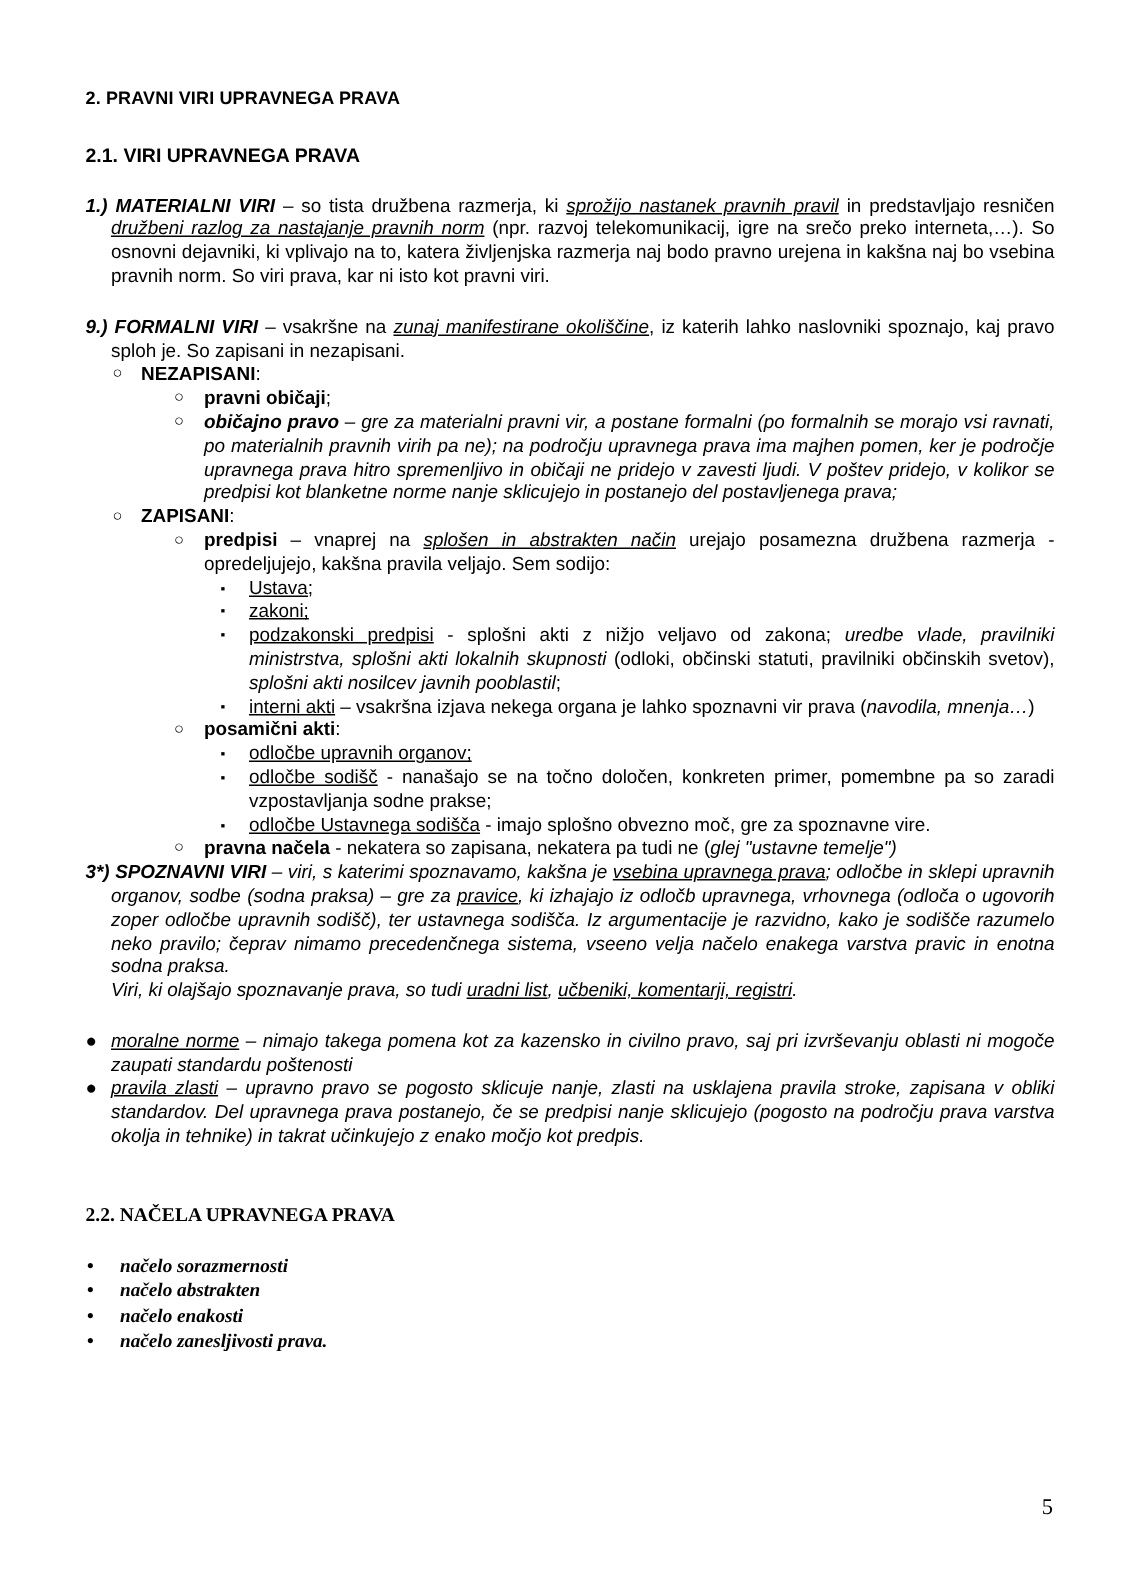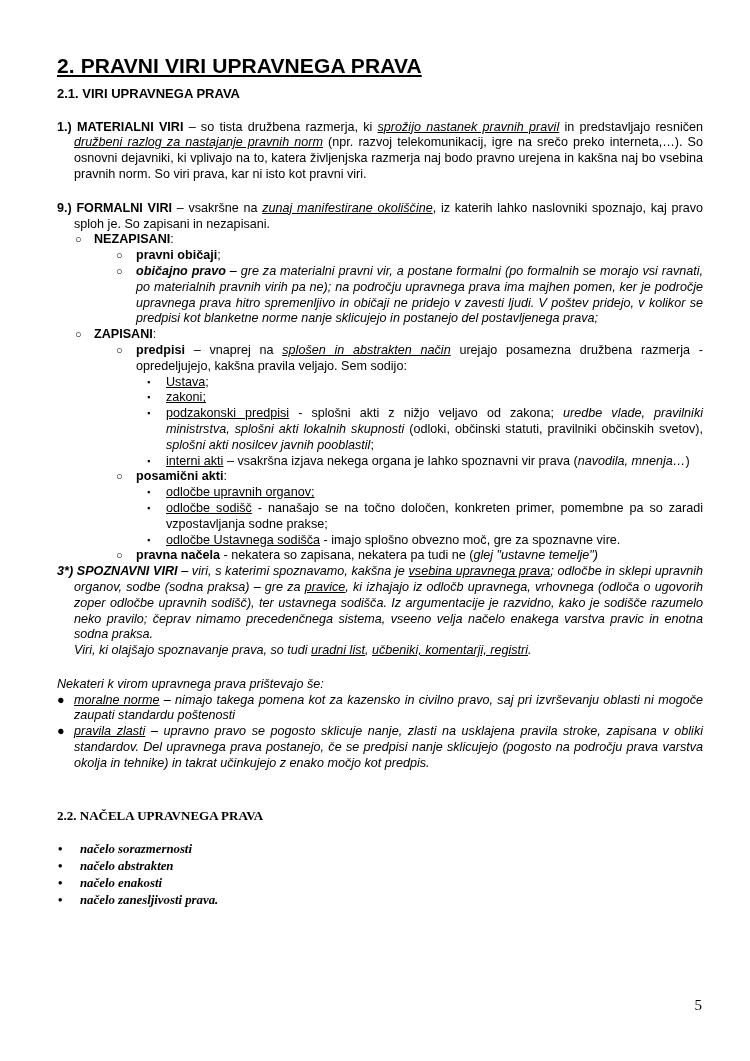--- a/index.html
+++ b/index.html
@@ -1,25 +1,25 @@
 <!DOCTYPE html>
 <html><head>
 <meta charset="utf-8">
 <style>
   html, body { margin: 0; padding: 0; background: #ffffff; }
   body { width: 750px; height: 1061px; position: relative; overflow: hidden;
          font-family: "Liberation Sans", sans-serif; color: #000; }
   .page { position: absolute; left: 57px; top: 58px; width: 646px; font-size: 12.6px; line-height: 15.8px; }
-  .h1 { font-size: 21px; font-weight: bold; margin: 0 0 12px 0; letter-spacing: 0.1px; text-decoration: underline; }
+  .h1 { font-size: 12px; font-weight: bold; margin: 0 0 22px 0; letter-spacing: 0.1px; }
   .h2 { font-size: 13px; font-weight: bold; margin: 0 0 18px 0; }
   .para { text-align: justify; margin: 0 0 18px 0; padding-left: 17px; text-indent: -17px; }
   .b { font-weight: bold; }
   .i { font-style: italic; }
   .u { text-decoration: underline; }
-  .bi { font-weight: bold; }
+  .bi { font-weight: bold; font-style: italic; }
   ul { list-style: none; margin: 0; padding: 0; }
   .lvl1 { padding-left: 17px; }
   .lvl1 > li { position: relative; padding-left: 20px; }
   .lvl1 > li > .mark { position: absolute; left: 1px; top: 0; font-size: 11px; }
   .lvl2 > li { position: relative; padding-left: 22px; text-align: justify; margin-left: 20px; }
   .lvl2 > li > .mark { position: absolute; left: 2px; top: 0; font-size: 11px; }
   .lvl3 > li { position: relative; padding-left: 22px; text-align: justify; margin-left: 8px; }
   .lvl3 > li > .mark { position: absolute; left: 3px; top: 0; font-size: 9px; }
   .intro-it { font-style: italic; margin: 0; }
   .dot-list > li { position: relative; padding-left: 17px; text-align: justify; font-style: italic; }
@@ -110,21 +110,20 @@
         </ul>
       </li>
     </ul>
   </div>
 
   <div class="para i" style="">
     <span class="b">3*) SPOZNAVNI VIRI</span><span> – viri, s katerimi spoznavamo, kakšna je </span><span class="u">vsebina upravnega prava</span><span>; odločbe in sklepi upravnih organov, sodbe (sodna praksa) – gre za </span><span class="u">pravice</span><span>, ki izhajajo iz odločb upravnega, vrhovnega (odloča o ugovorih zoper odločbe upravnih sodišč), ter ustavnega sodišča. Iz argumentacije je razvidno, kako je sodišče razumelo neko pravilo; čeprav nimamo precedenčnega sistema, vseeno velja načelo enakega varstva pravic in enotna sodna praksa.</span>
     <div style="text-indent:0"><span>Viri, ki olajšajo spoznavanje prava, so tudi </span><span class="u">uradni list</span><span>, </span><span class="u">učbeniki, komentarji, registri</span><span>.</span></div>
   </div>
 
-  <p class="intro-it">Nekateri k virom upravnega prava prištevajo še:</p>
   <ul class="dot-list">
     <li>
       <span class="mark">●</span>
       <span class="u">moralne norme</span><span> – nimajo takega pomena kot za kazensko in civilno pravo, saj pri izvrševanju oblasti ni mogoče zaupati standardu poštenosti</span>
     </li>
     <li>
       <span class="mark">●</span>
       <span class="u">pravila zlasti</span><span> – upravno pravo se pogosto sklicuje nanje, zlasti na usklajena pravila stroke, zapisana v obliki standardov. Del upravnega prava postanejo, če se predpisi nanje sklicujejo (pogosto na področju prava varstva okolja in tehnike) in takrat učinkujejo z enako močjo kot predpis.</span>
     </li>
   </ul>

